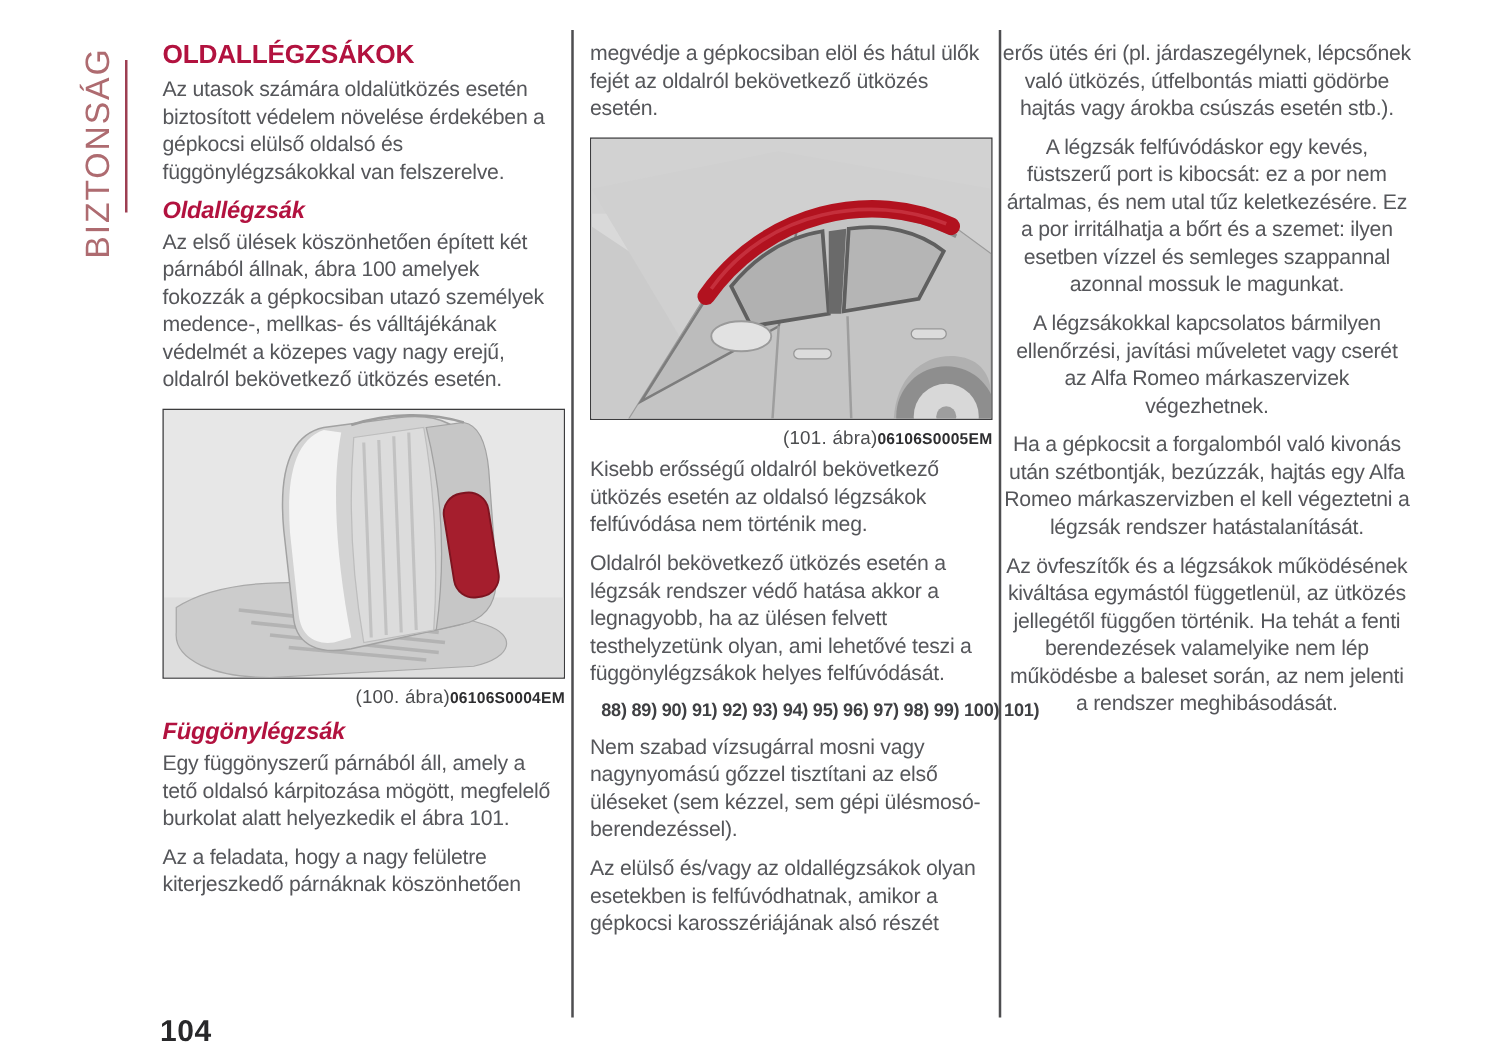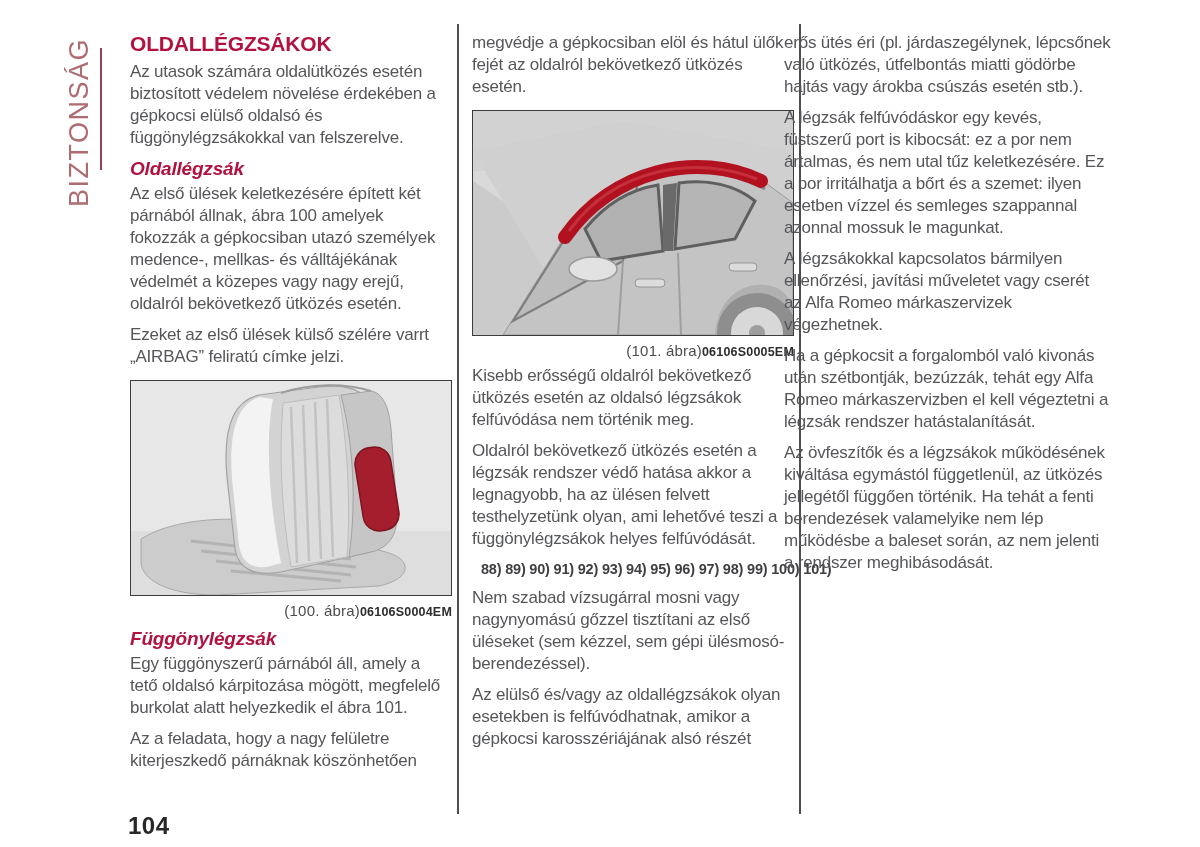--- a/index.html
+++ b/index.html
@@ -23,21 +23,21 @@
     background:#9d3f52;
   }
   
   .divider{position:absolute;top:24px;height:790px;width:2px;background:#4e4e50;}
   .d1{left:457px;}
   .d2{left:799px;}
   
   .col{position:absolute;top:32px;}
   .col1{left:130px;width:322px;}
   .col2{left:472px;width:322px;}
-  .col3{left:784px;width:327px;}
+  .col3{left:802px;width:327px;text-align:center;}
   h1{
     font-size:21px;line-height:24px;margin:0 0 5px 0;
     color:#b2123f;font-weight:bold;letter-spacing:-0.2px;
   }
   h2{
     font-size:19px;line-height:22px;margin:9px 0 3px 0;
     color:#b2123f;font-weight:bold;letter-spacing:-0.2px;font-style:italic;
   }
   p{
     font-size:17px;line-height:22px;margin:0 0 9px 0;
@@ -74,22 +74,21 @@
   <div class="sidebar-text">BIZTONSÁG</div>
   <div class="sidebar-rule"></div>
 
   <div class="divider d1"></div>
   <div class="divider d2"></div>
 
   <div class="col col1">
     <h1>OLDALLÉGZSÁKOK</h1>
     <p>Az utasok számára oldalütközés esetén biztosított védelem növelése érdekében a gépkocsi elülső oldalsó és függönylégzsákokkal van felszerelve.</p>
     <h2>Oldallégzsák</h2>
-    <p>Az első ülések keletkezésére épített két párnából állnak, ábra 100 amelyek fokozzák a gépkocsiban utazó személyek medence-, mellkas- és válltájékának védelmét a közepes vagy nagy erejű, oldalról bekövetkező ütközés esetén.</p>
-    <p>Ezeket az első ülések külső szélére varrt „AIRBAG” feliratú címke jelzi.</p>
+    <p>Az első ülések köszönhetően épített két párnából állnak, ábra 100 amelyek fokozzák a gépkocsiban utazó személyek medence-, mellkas- és válltájékának védelmét a közepes vagy nagy erejű, oldalról bekövetkező ütközés esetén.</p>
 
     <figure>
       <div class="figimg">
         <svg width="320" height="214" viewBox="0 0 320 214" xmlns="http://www.w3.org/2000/svg">
           <rect x="0" y="0" width="320" height="214" fill="#e7e7e7"></rect>
           <rect x="0" y="150" width="320" height="64" fill="#dedede"></rect>
 
           <path d="M10,158 C50,132 130,134 185,150 L258,172 C282,180 280,198 248,205 L85,214 C40,214 8,200 10,178 Z" fill="#cccccc" stroke="#a9a9a9" stroke-width="1"></path>
           <path d="M60,160 L220,178 M70,170 L225,186 M85,180 L220,194 M100,190 L210,200" stroke="#b3b3b3" stroke-width="3" fill="none"></path>
 
@@ -179,18 +178,18 @@
     </div>
 
     <p>Nem szabad vízsugárral mosni vagy nagynyomású gőzzel tisztítani az első üléseket (sem kézzel, sem gépi ülésmosó-berendezéssel).</p>
     <p>Az elülső és/vagy az oldallégzsákok olyan esetekben is felfúvódhatnak, amikor a gépkocsi karosszériájának alsó részét</p>
   </div>
 
   <div class="col col3">
     <p>erős ütés éri (pl. járdaszegélynek, lépcsőnek való ütközés, útfelbontás miatti gödörbe hajtás vagy árokba csúszás esetén stb.).</p>
     <p>A légzsák felfúvódáskor egy kevés, füstszerű port is kibocsát: ez a por nem ártalmas, és nem utal tűz keletkezésére. Ez a por irritálhatja a bőrt és a szemet: ilyen esetben vízzel és semleges szappannal azonnal mossuk le magunkat.</p>
     <p>A légzsákokkal kapcsolatos bármilyen ellenőrzési, javítási műveletet vagy cserét az Alfa Romeo márkaszervizek végezhetnek.</p>
-    <p>Ha a gépkocsit a forgalomból való kivonás után szétbontják, bezúzzák, tehát egy Alfa Romeo márkaszervizben el kell végeztetni a légzsák rendszer hatástalanítását.</p>
+    <p>Ha a gépkocsit a forgalomból való kivonás után szétbontják, bezúzzák, hajtás egy Alfa Romeo márkaszervizben el kell végeztetni a légzsák rendszer hatástalanítását.</p>
     <p>Az övfeszítők és a légzsákok működésének kiváltása egymástól függetlenül, az ütközés jellegétől függően történik. Ha tehát a fenti berendezések valamelyike nem lép működésbe a baleset során, az nem jelenti a rendszer meghibásodását.</p>
   </div>
 
   <div class="pagenum">104</div>
 </div>
 
 </body></html>

